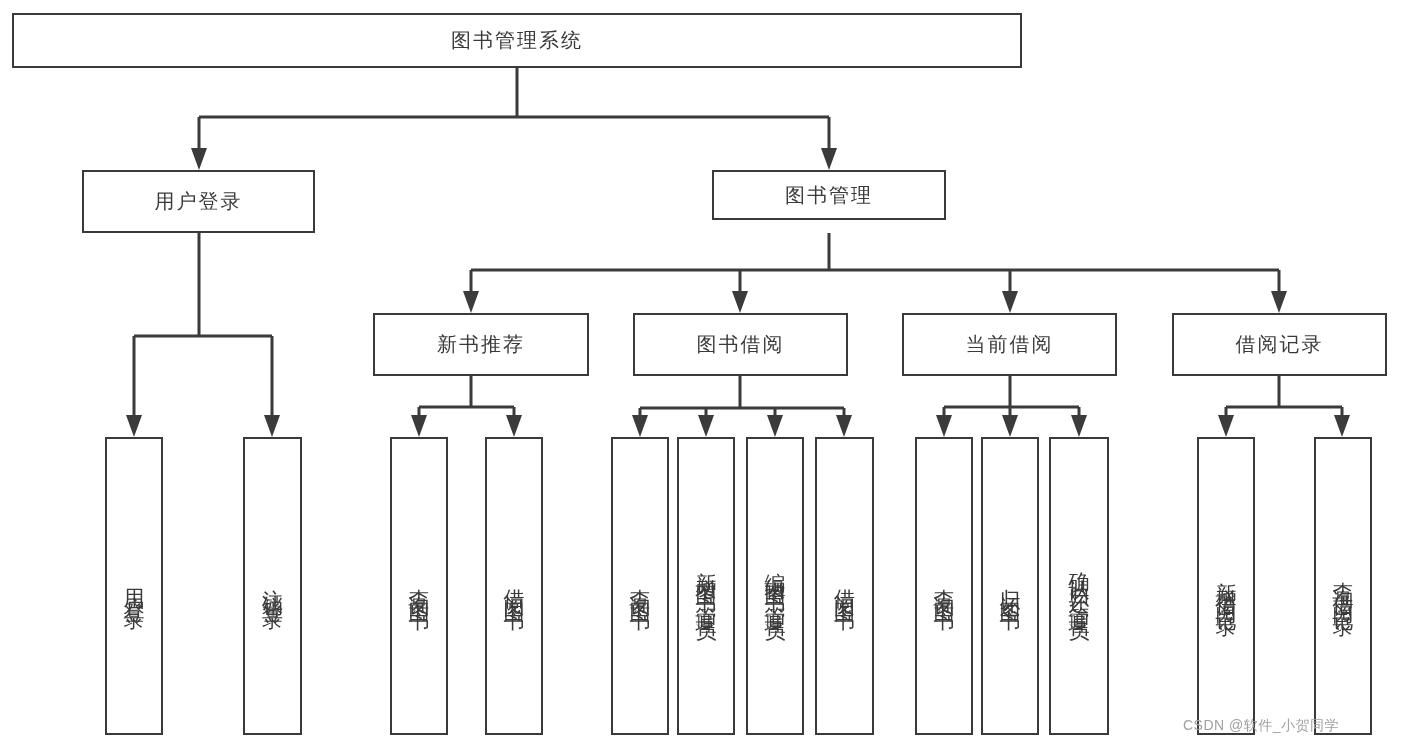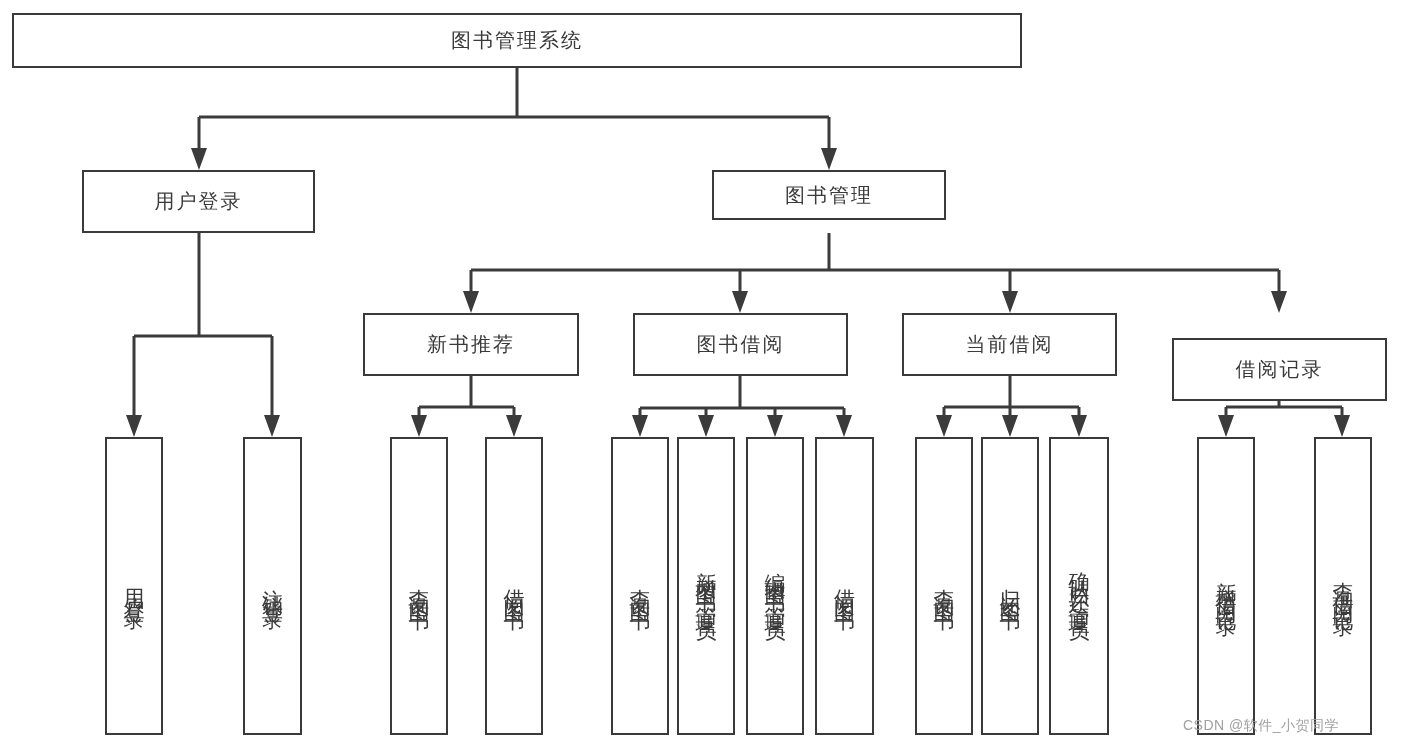--- a/index.html
+++ b/index.html
@@ -82,30 +82,30 @@
     <span>图书管理系统</span>
   </div>
 
   <div class="node h" style="left:82px; top:170px; width:233px; height:63px;">
     <span>用户登录</span>
   </div>
   <div class="node h" style="left:712px; top:170px; width:234px; height:50px;">
     <span>图书管理</span>
   </div>
 
-  <div class="node h" style="left:363px; top:313px; width:216px; height:63px;">
+  <div class="node h" style="left:373px; top:313px; width:216px; height:63px;">
     <span>新书推荐</span>
   </div>
   <div class="node h" style="left:633px; top:313px; width:215px; height:63px;">
     <span>图书借阅</span>
   </div>
   <div class="node h" style="left:902px; top:313px; width:215px; height:63px;">
     <span>当前借阅</span>
   </div>
-  <div class="node h" style="left:1172px; top:313px; width:215px; height:63px;margin-top:25px;">
+  <div class="node h" style="left:1172px; top:313px; width:215px; height:63px;">
     <span>借阅记录</span>
   </div>
 
   <div class="node v" style="left:105px; top:437px; width:58px; height:298px;">
     <span>用户登录</span>
   </div>
   <div class="node v" style="left:243px; top:437px; width:59px; height:298px;">
     <span>注销登录</span>
   </div>
 

